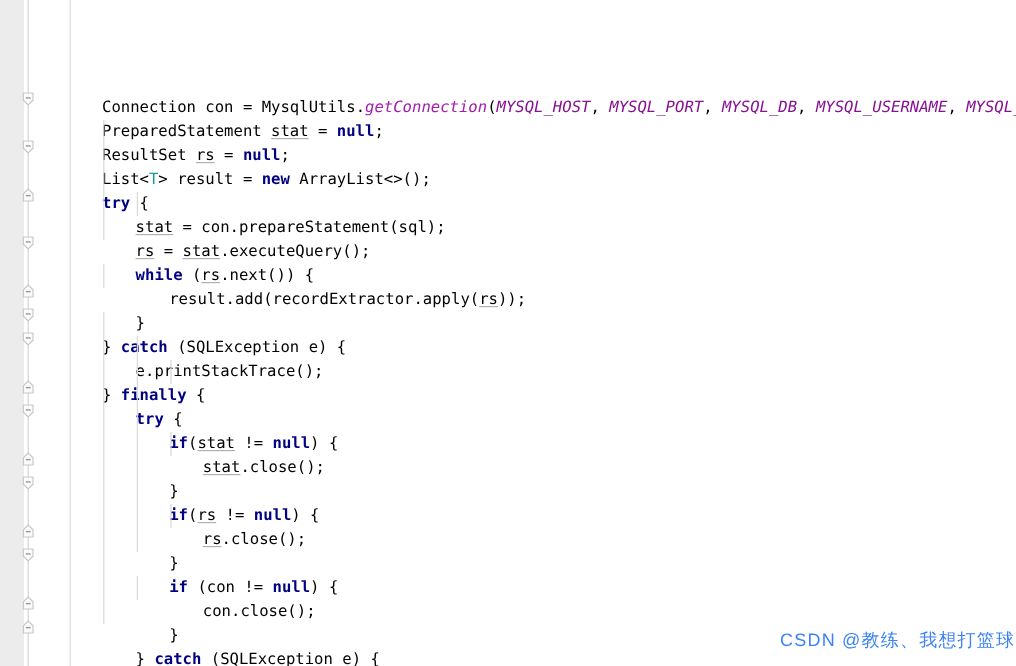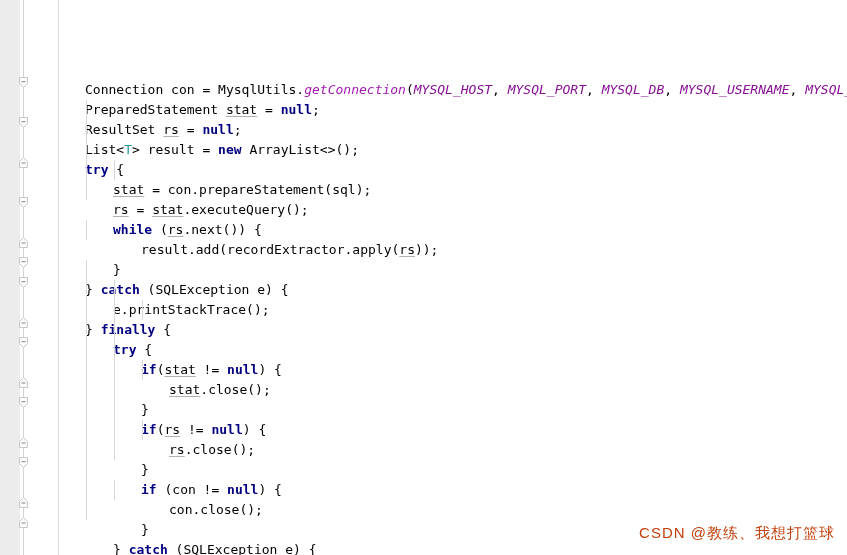--- a/index.html
+++ b/index.html
@@ -78,25 +78,25 @@
   .kw   { color: #000080; font-weight: bold; text-align: right; }
   .cst  { color: #871094; font-style: italic; }
   .stm  { color: #a21caf; font-style: italic; }
   .lvar { text-decoration: underline; text-decoration-color: #b0b0b0; text-underline-offset: 2px; }
   .tp   { color: #20999d; }
   .pln  { color: #000000; }
 
   
   .watermark {
     position: absolute;
-    right: 12px;
+    right: 1px;
     bottom: 12px;
     font-family: "Liberation Sans", "DejaVu Sans", sans-serif;
     font-size: 15px;
-    color: #c2410c;
+    color: #3b82f6;
     letter-spacing: 1px;
     white-space: nowrap;
     user-select: none;
   }
 </style>
 </head>
 <body>
 
 <div id="editor">
 

